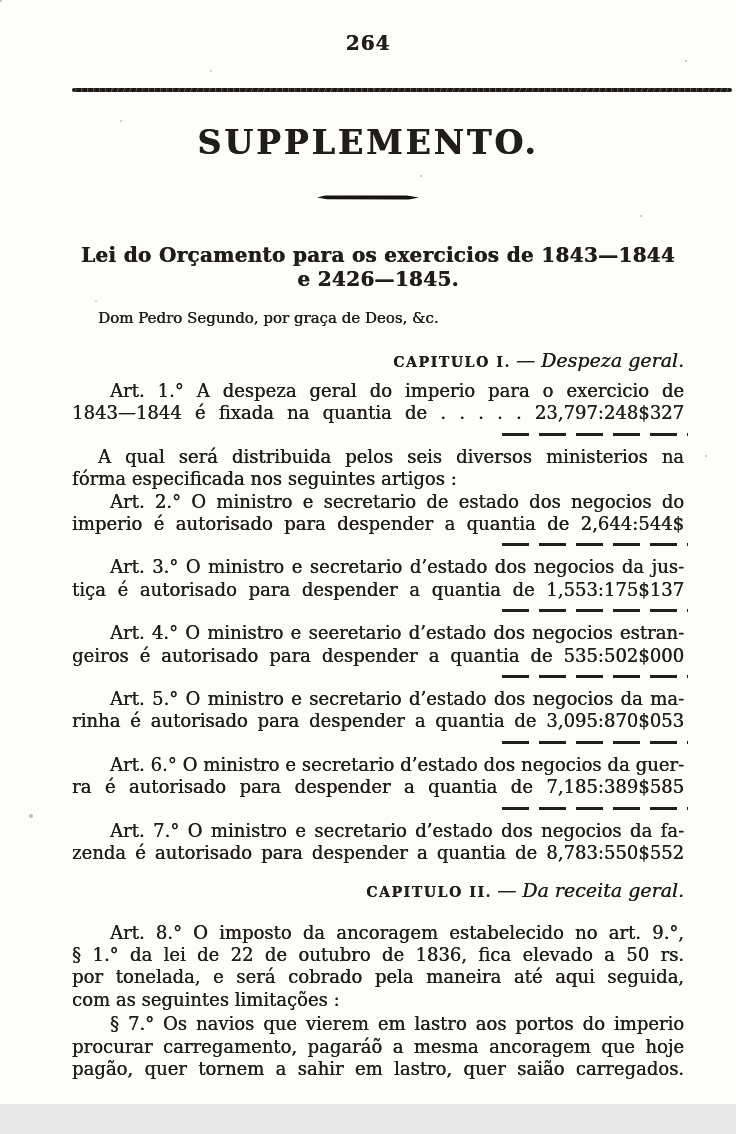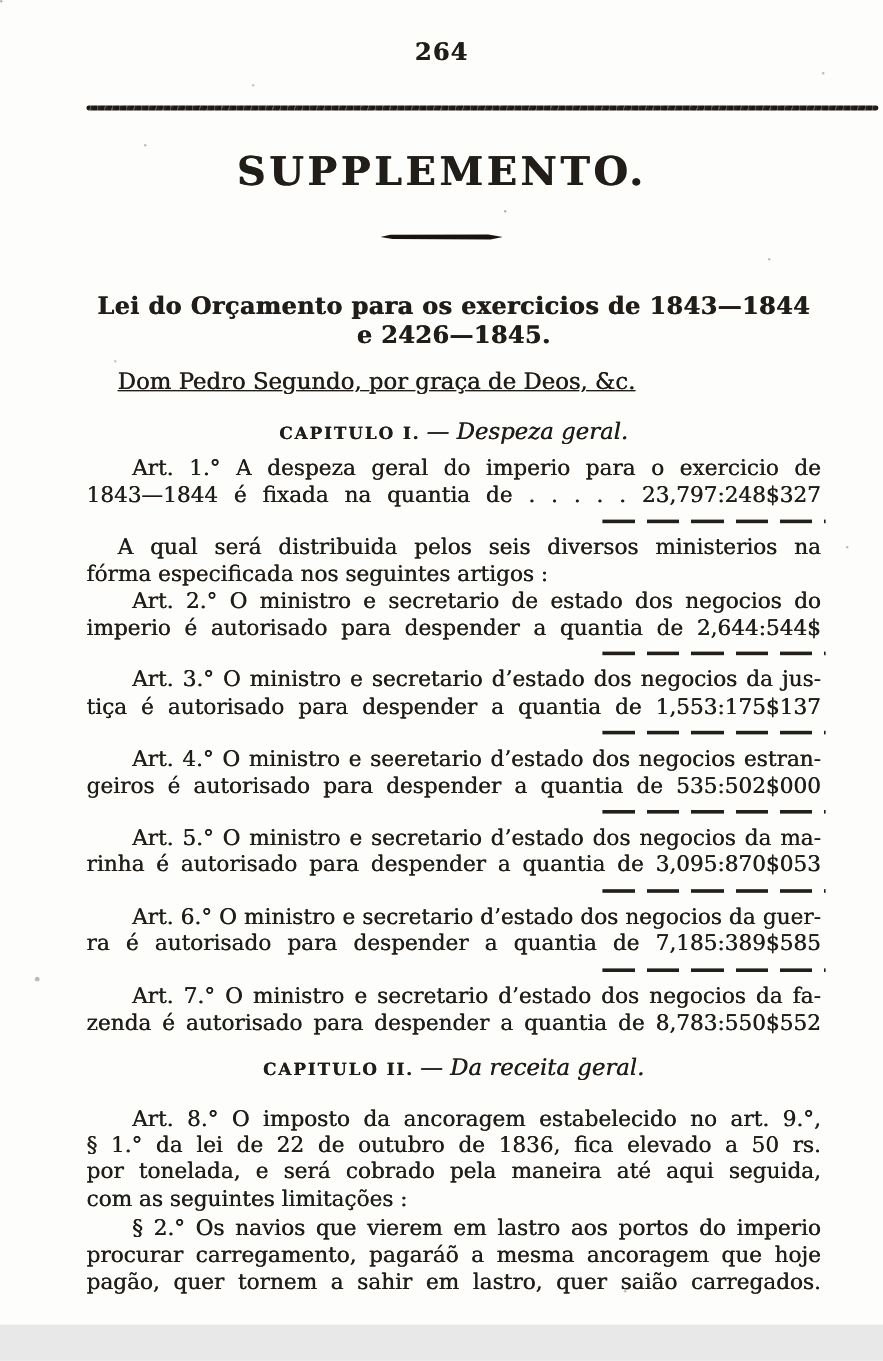--- a/index.html
+++ b/index.html
@@ -44,26 +44,25 @@
   .law-title{
     margin-top:43px;
     text-align:center;
     font-weight:bold;
     font-size:20px;line-height:24px;
     letter-spacing:0.3px;
     text-shadow:0.5px 0 currentColor;
   }
   .salutation{
     margin-top:17px;
-    font-size:19px;line-height:21px;
+    font-size:15px;line-height:21px;
     text-shadow:0.4px 0 currentColor;
-    text-decoration:underline;
   }
   .chap{
-    text-align:center;
+    text-align:right;
     margin-top:20px;
     line-height:22px;
     white-space:nowrap;
   }
   .chap-label{
     font-size:14px;
     font-weight:bold;
     letter-spacing:1.6px;
     text-shadow:0.3px 0 currentColor;
   }
@@ -180,18 +179,18 @@
     </div>
 
     <div class="para mt6">
       <div class="bl ind">Art. 8.° O imposto da ancoragem estabelecido no art. 9.°,</div>
       <div class="bl">§ 1.° da lei de 22 de outubro de 1836, fica elevado a 50 rs.</div>
       <div class="bl">por tonelada, e será cobrado pela maneira até aqui seguida,</div>
       <div class="bl short">com as seguintes limitações :</div>
     </div>
 
     <div class="para mt2">
-      <div class="bl ind">§ 2.° Os navios que vierem em lastro aos portos do imperio</div>
+      <div class="bl ind">§ 7.° Os navios que vierem em lastro aos portos do imperio</div>
       <div class="bl">procurar carregamento, pagaráõ a mesma ancoragem que hoje</div>
       <div class="bl">pagão, quer tornem a sahir em lastro, quer saião carregados.</div>
     </div>
   </div>
 </div>
 
 </body></html>

